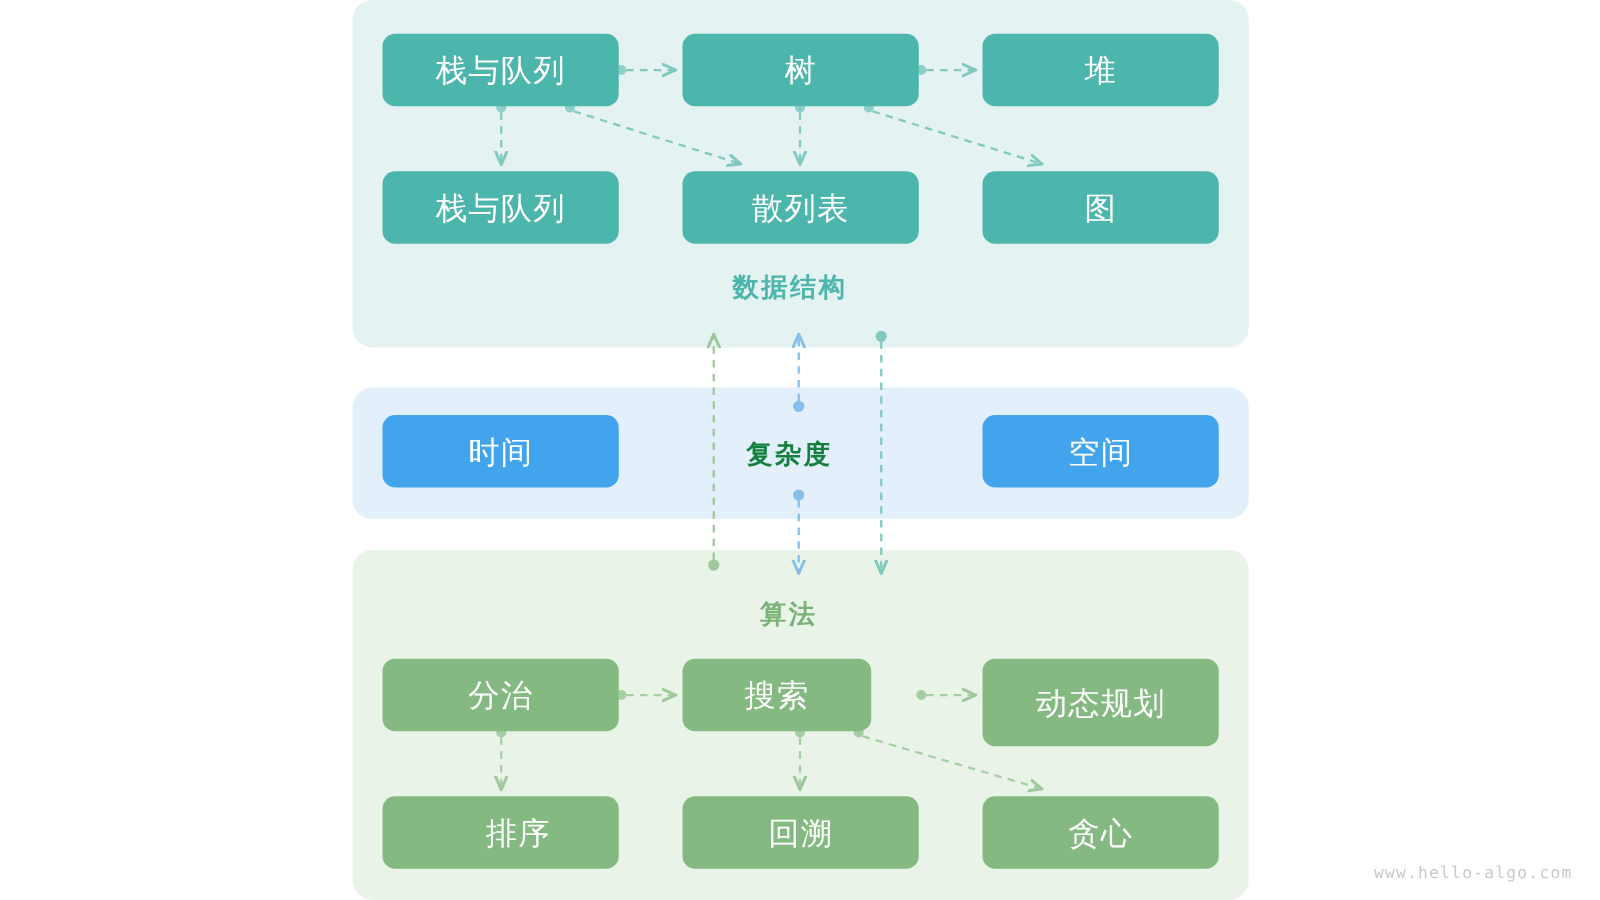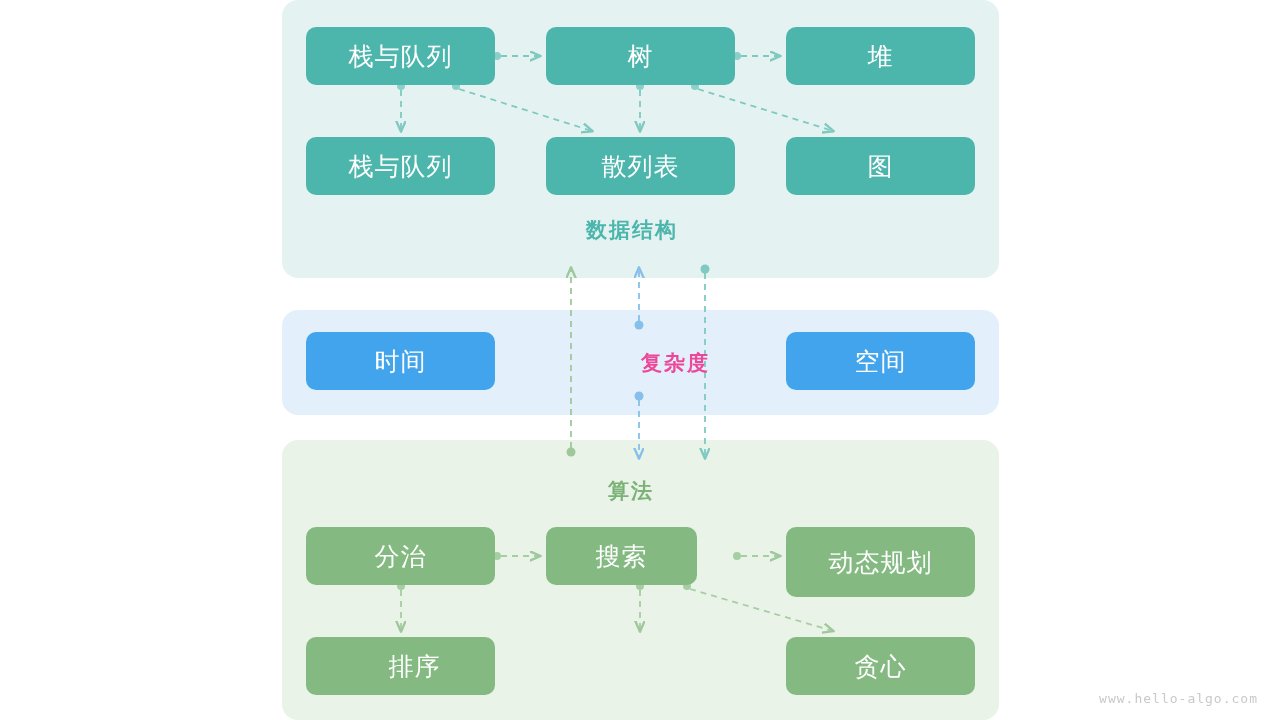--- a/index.html
+++ b/index.html
@@ -35,21 +35,21 @@
 
   
   .caption{
     position:absolute;
     font-size:21px;
     font-weight:bold;
     letter-spacing:2px;
     white-space:nowrap;
   }
   .caption.teal{color:#4cb5ac;text-align:right;}
-  .caption.blue{color:#ec4899;margin-left:44px;}
+  .caption.blue{color:#15803d;}
   .caption.green{color:#7bb277;}
 
   
   #wires{position:absolute;left:0;top:0;width:1280px;height:720px;pointer-events:none;}
 
   
   .watermark{
     position:absolute;
     right:22px;bottom:14px;
     font-family:"DejaVu Sans Mono","Liberation Mono",monospace;
@@ -161,17 +161,18 @@
 
   <div class="caption blue" style="left:597px;top:349px;">复杂度</div>
 
   <div class="caption green" style="left:608px;top:477px;">算法</div>
 
   <div class="node green" style="left:306px;top:527px;width:189px;height:58px;">分治</div>
   <div class="node green" style="left:546px;top:527px;width:151px;height:58px;">搜索</div>
   <div class="node green" style="left:786px;top:527px;width:189px;height:70px;">动态规划</div>
 
   <div class="node green" style="left:306px;top:637px;width:189px;height:58px;padding-left:28px;">排序</div>
+  <div class="node green" style="left:546px;top:637px;width:189px;height:58px;">回溯</div>
   <div class="node green" style="left:786px;top:637px;width:189px;height:58px;">贪心</div>
 
   <div class="watermark">www.hello-algo.com</div>
 
 </div>
 
 </body></html>

